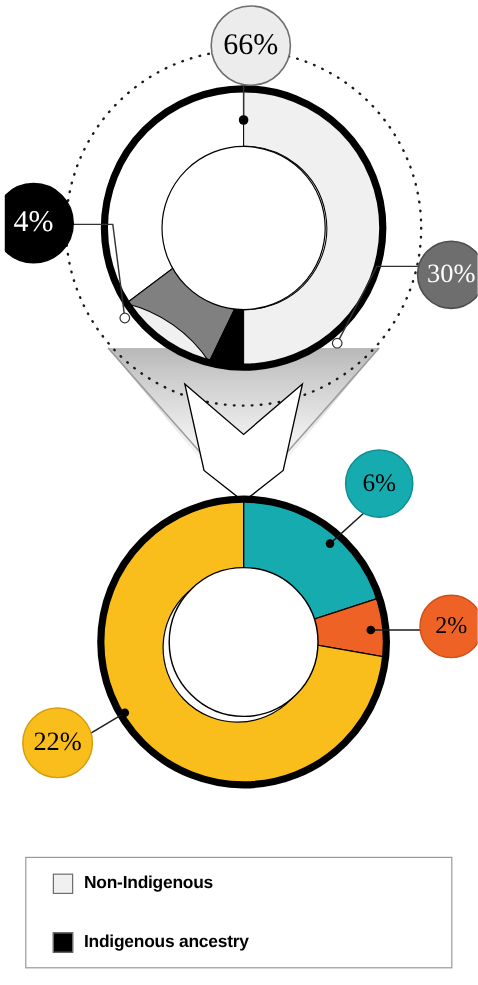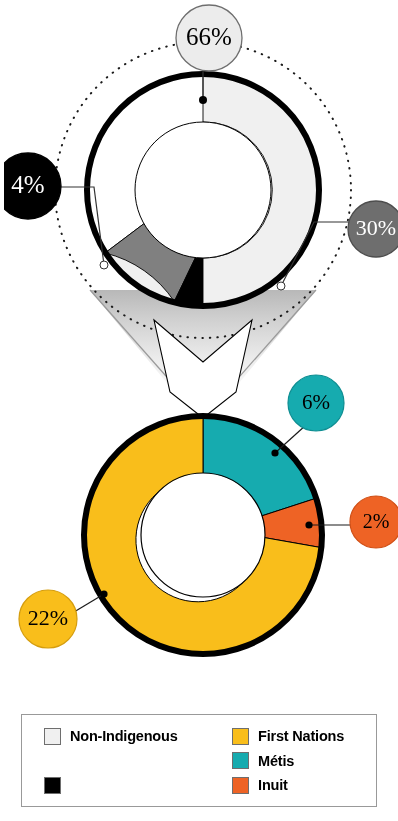--- a/index.html
+++ b/index.html
@@ -191,30 +191,17 @@
 
 <div class="legend-box">
   <div class="legend-cols">
     <div class="legend-col left">
       <div class="legend-item">
         <span class="swatch" style="background:#f0f0f0"></span>
         <span class="legend-label">Non-Indigenous</span>
       </div>
       <div class="legend-item">
         <span class="swatch" style="background:#000000"></span>
-      </div>
-    </div>
-    <div class="legend-col right">
-      <div class="legend-item">
-        <span class="swatch" style="background:#f9be1b"></span>
-        <span class="legend-label">First Nations</span>
-      </div>
-      <div class="legend-item">
-        <span class="swatch" style="background:#16abaf"></span>
-        <span class="legend-label">Métis</span>
-      </div>
-      <div class="legend-item">
-        <span class="swatch" style="background:#ee6325"></span>
-        <span class="legend-label">Inuit</span>
+        <span class="legend-label">Indigenous ancestry</span>
       </div>
     </div>
   </div>
 </div>
 
 </body></html>

